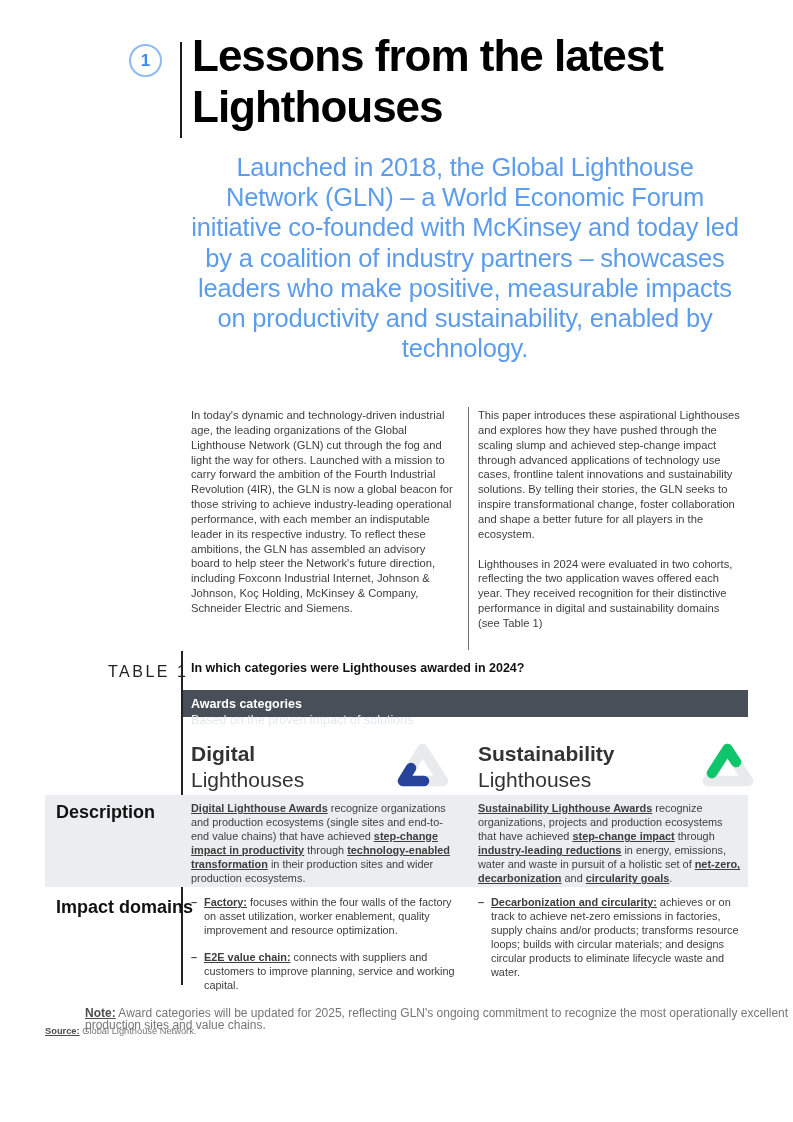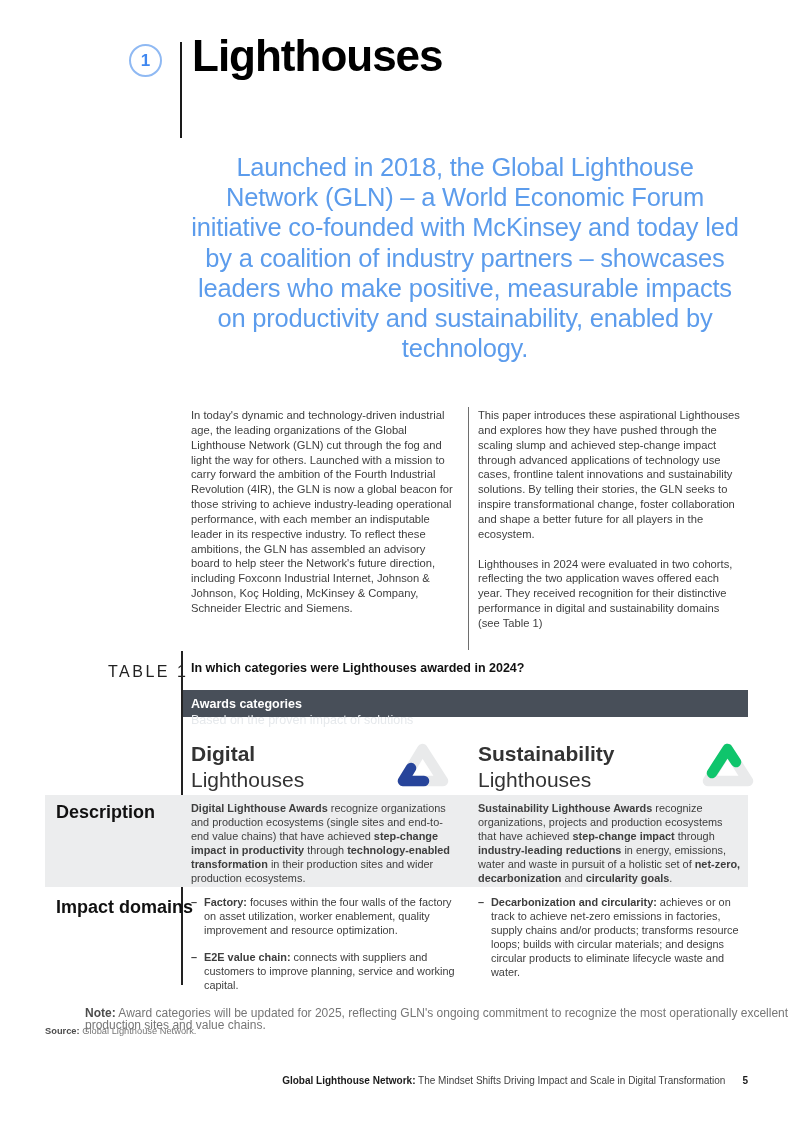--- a/index.html
+++ b/index.html
@@ -2,21 +2,21 @@
 <html><head>
 <meta charset="utf-8">
 <style>
   html,body{margin:0;padding:0;background:#e9e9e9;}
   .page{
     position:relative;width:793px;height:1122px;background:#ffffff;
     font-family:"Liberation Sans", sans-serif;color:#3e3e3e;
     margin:0 auto;overflow:hidden;
   }
   .abs{position:absolute;}
-  strong{font-weight:bold;}
+  strong{font-weight:bold;text-decoration:underline;}
 
   
   .chapter-circle{
     left:129px;top:44px;width:29px;height:29px;border:2px solid #8fb9f3;border-radius:50%;
     display:flex;align-items:center;justify-content:center;
     color:#3f87f0;font-size:17px;font-weight:bold;
   }
   .title-rule{left:180px;top:42px;width:2px;height:96px;background:#1a1a1a;}
   .page-title{
     left:192px;top:30px;font-size:44px;line-height:51px;font-weight:bold;
@@ -81,20 +81,21 @@
 </head>
 <body>
 
 <div class="page">
 
   <div class="abs chapter-circle">
     <span>1</span>
   </div>
   <div class="abs title-rule"></div>
   <div class="abs page-title">
+    <div>Lessons from the latest</div>
     <div>Lighthouses</div>
   </div>
   <div class="abs lead">Launched in 2018, the Global Lighthouse Network (GLN) – a World Economic Forum initiative co-founded with McKinsey and today led by a coalition of industry partners – showcases leaders who make positive, measurable impacts on productivity and sustainability, enabled by technology.</div>
 
   <div class="abs body-col body-left">
     <p>In today's dynamic and technology-driven industrial age, the leading organizations of the Global Lighthouse Network (GLN) cut through the fog and light the way for others. Launched with a mission to carry forward the ambition of the Fourth Industrial Revolution (4IR), the GLN is now a global beacon for those striving to achieve industry-leading operational performance, with each member an indisputable leader in its respective industry. To reflect these ambitions, the GLN has assembled an advisory board to help steer the Network's future direction, including Foxconn Industrial Internet, Johnson &amp; Johnson, Koç Holding, McKinsey &amp; Company, Schneider Electric and Siemens.</p>
   </div>
   <div class="abs col-divider"></div>
   <div class="abs body-col body-right">
     <p>This paper introduces these aspirational Lighthouses and explores how they have pushed through the scaling slump and achieved step-change impact through advanced applications of technology use cases, frontline talent innovations and sustainability solutions. By telling their stories, the GLN seeks to inspire transformational change, foster collaboration and shape a better future for all players in the ecosystem.</p>
@@ -147,18 +148,14 @@
   <div class="abs cell cell-impact-sust">
     <div class="bullet">
       <span class="dash">–</span>
       <span class="btext"><strong>Decarbonization and circularity:</strong><span> achieves or on track to achieve net-zero emissions in factories, supply chains and/or products; transforms resource loops; builds with circular materials; and designs circular products to eliminate lifecycle waste and water.</span></span>
     </div>
   </div>
 
   <div class="abs note-line"><strong>Note:</strong><span> Award categories will be updated for 2025, reflecting GLN's ongoing commitment to recognize the most operationally excellent production sites and value chains.</span></div>
   <div class="abs source-line"><strong>Source:</strong><span> Global Lighthouse Network.</span></div>
 
-  <div class="abs footer">
-    <span><strong>Global Lighthouse Network:</strong><span> The Mindset Shifts Driving Impact and Scale in Digital Transformation</span></span>
-    <span class="pagenum">5</span>
-  </div>
 
 </div>
 
 </body></html>

